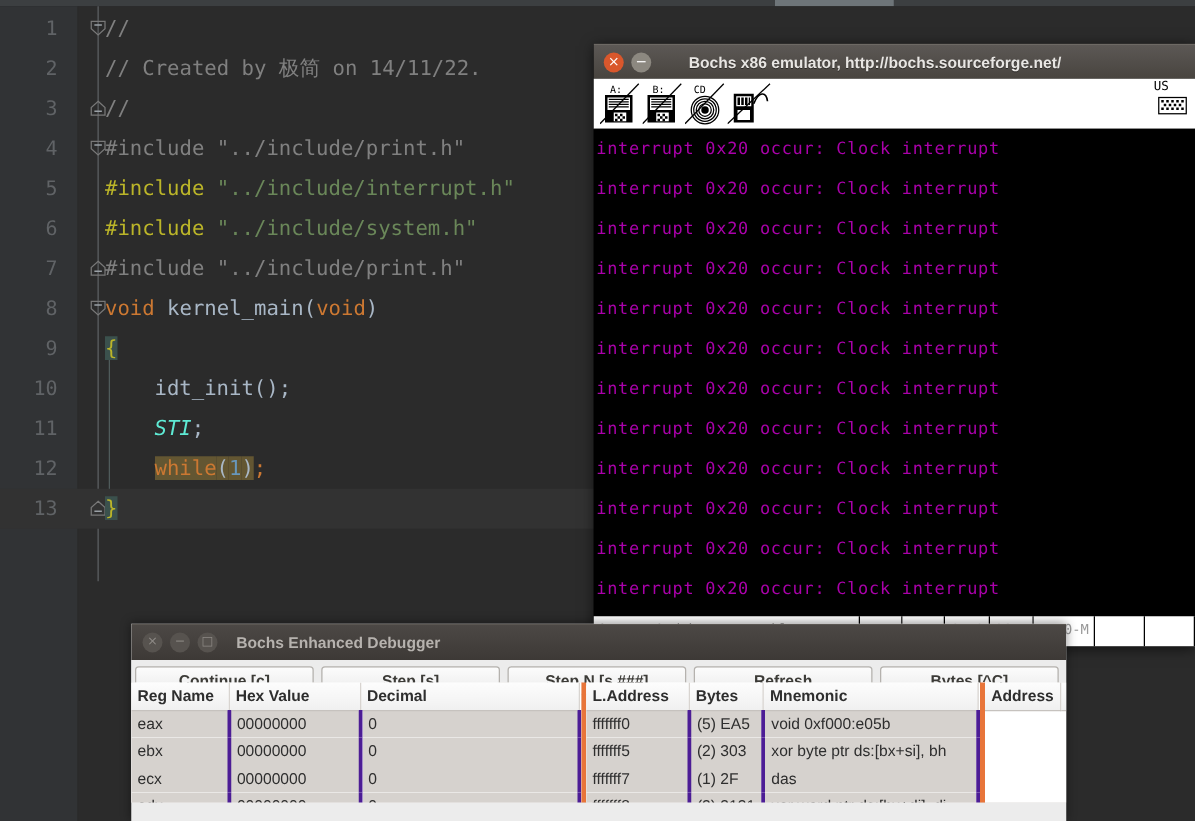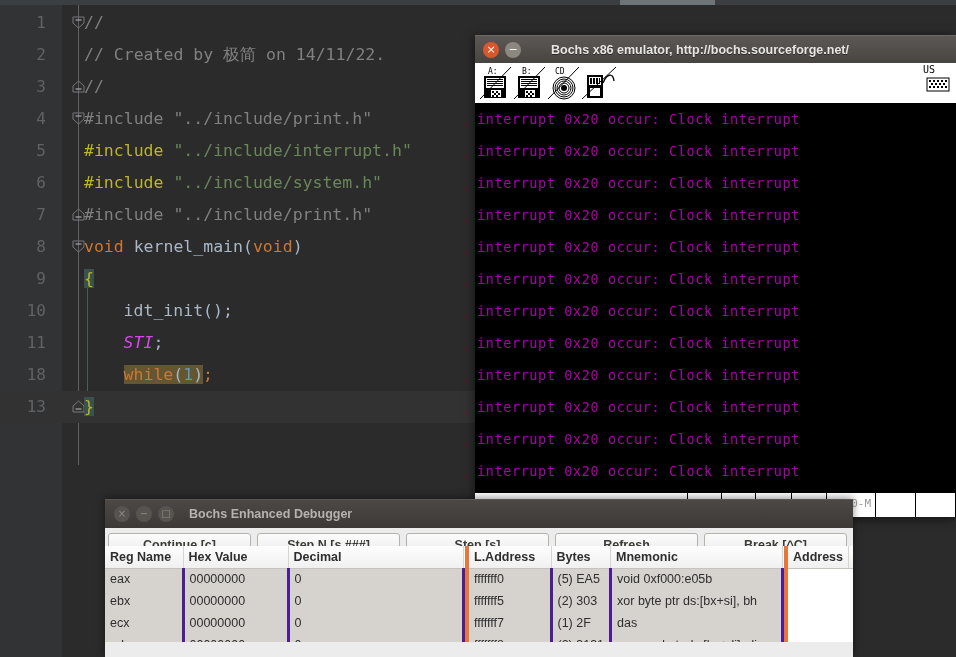--- a/index.html
+++ b/index.html
@@ -61,21 +61,21 @@
   .ctext { position: absolute; left: 84px; top: 0; }
   .row-hl { background: #323232; }
 
   .tok-cmt  { color: #808080; }
   .tok-pp   { color: #bbb529; }
   .tok-str  { color: #6a8759; }
   .tok-kw   { color: #cc7832; }
   .tok-fn   { color: #a9b7c6; }
   .tok-plain{ color: #a9b7c6; }
   .tok-num  { color: #6897bb; }
-  .tok-static { color: #d946ef; font-style: italic; }
+  .tok-static { color: #5eead4; font-style: italic; }
   .hl-ident  { background: #635632; }
   .bracket-hl { background: #3b514d; }
 
   
   .fold {
     position: absolute; left: 72px; width: 13px; height: 13px;
   }
   .fold svg { display: block; }
 
   
@@ -259,21 +259,21 @@
                 <path d="M6.5 1 L12 6 v6 H1 V6 z" fill="none" stroke="#787878" stroke-width="1"></path>
                 <line x1="3.5" y1="9" x2="9.5" y2="9" stroke="#9aa0a6" stroke-width="1.3"></line>
               </svg></div><div class="ctext"><span class="tok-cmt">#include</span><span class="tok-plain"> </span><span class="tok-cmt">"../include/print.h"</span></div></div>
           <div class="code-line" style="top: 226px;"><div class="lnum">8</div><div class="fold" style="top: 9px;"><svg width="13" height="13" viewBox="0 0 13 13">
                 <path d="M1 1 h11 v6 l-5.5 5 L1 7 z" fill="none" stroke="#787878" stroke-width="1"></path>
                 <line x1="3.5" y1="4" x2="9.5" y2="4" stroke="#9aa0a6" stroke-width="1.3"></line>
               </svg></div><div class="ctext"><span class="tok-kw">void</span><span class="tok-plain"> </span><span class="tok-fn">kernel_main</span><span class="tok-plain">(</span><span class="tok-kw">void</span><span class="tok-plain">)</span></div></div>
           <div class="code-line" style="top: 258px;"><div class="lnum">9</div><div class="ctext"><span class="tok-pp bracket-hl">{</span></div></div>
           <div class="code-line" style="top: 290px;"><div class="lnum">10</div><div class="ctext" style="padding-left: 39.6px;"><span class="tok-plain">idt_init</span><span class="tok-plain">();</span></div></div>
           <div class="code-line" style="top: 322px;"><div class="lnum">11</div><div class="ctext" style="padding-left: 39.6px;"><span class="tok-static">STI</span><span class="tok-plain">;</span></div></div>
-          <div class="code-line" style="top: 354px;"><div class="lnum">18</div><div class="ctext" style="padding-left: 39.6px;"><span class="tok-kw hl-ident">while</span><span class="tok-plain hl-ident">(</span><span class="tok-num hl-ident">1</span><span class="tok-plain hl-ident">)</span><span class="tok-kw">;</span></div></div>
+          <div class="code-line" style="top: 354px;"><div class="lnum">12</div><div class="ctext" style="padding-left: 39.6px;"><span class="tok-kw hl-ident">while</span><span class="tok-plain hl-ident">(</span><span class="tok-num hl-ident">1</span><span class="tok-plain hl-ident">)</span><span class="tok-kw">;</span></div></div>
           <div class="code-line row-hl" style="top: 386px;"><div class="lnum">13</div><div class="fold" style="top: 9px;"><svg width="13" height="13" viewBox="0 0 13 13">
                 <path d="M6.5 1 L12 6 v6 H1 V6 z" fill="none" stroke="#787878" stroke-width="1"></path>
                 <line x1="3.5" y1="9" x2="9.5" y2="9" stroke="#9aa0a6" stroke-width="1.3"></line>
               </svg></div><div class="ctext"><span class="tok-pp bracket-hl">}</span></div></div>
         </div>
     </div>
   </div>
 
   <div class="bochs">
     <div class="bochs-title">
@@ -425,24 +425,24 @@
         <span class="gl">−</span>
       </div>
       <div class="dbg-btn">
         <span class="gl">□</span>
       </div>
       <div class="dbg-title-text">Bochs Enhanced Debugger</div>
     </div>
 
     <div class="dbg-toolbar" id="dbg-toolbar">
         <div class="dbg-tb-btn">Continue [c]</div>
+        <div class="dbg-tb-btn">Step [s]</div>
         <div class="dbg-tb-btn">Step N [s ###]</div>
-        <div class="dbg-tb-btn">Step [s]</div>
         <div class="dbg-tb-btn">Refresh</div>
-        <div class="dbg-tb-btn">Break [^C]</div>
+        <div class="dbg-tb-btn">Bytes [^C]</div>
       </div>
 
     <div class="dbg-panes">
       <div class="pane pane-regs">
         <table class="grid" id="tbl-regs">
             <thead>
               <tr>
                 <th class="c-reg">Reg Name</th>
                 <th class="c-hex">Hex Value</th>
                 <th class="c-dec">Decimal</th>

